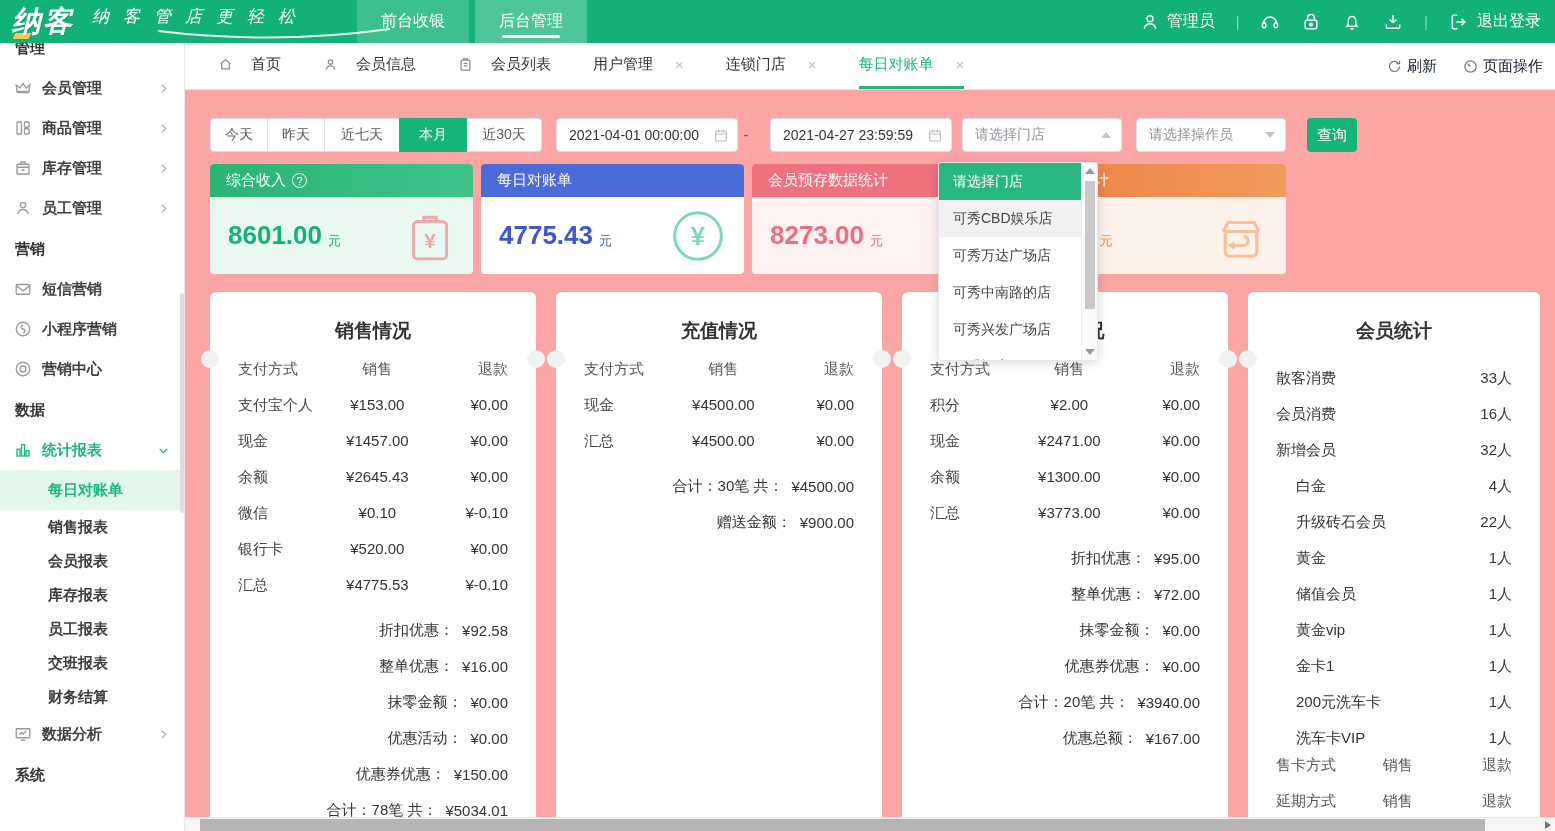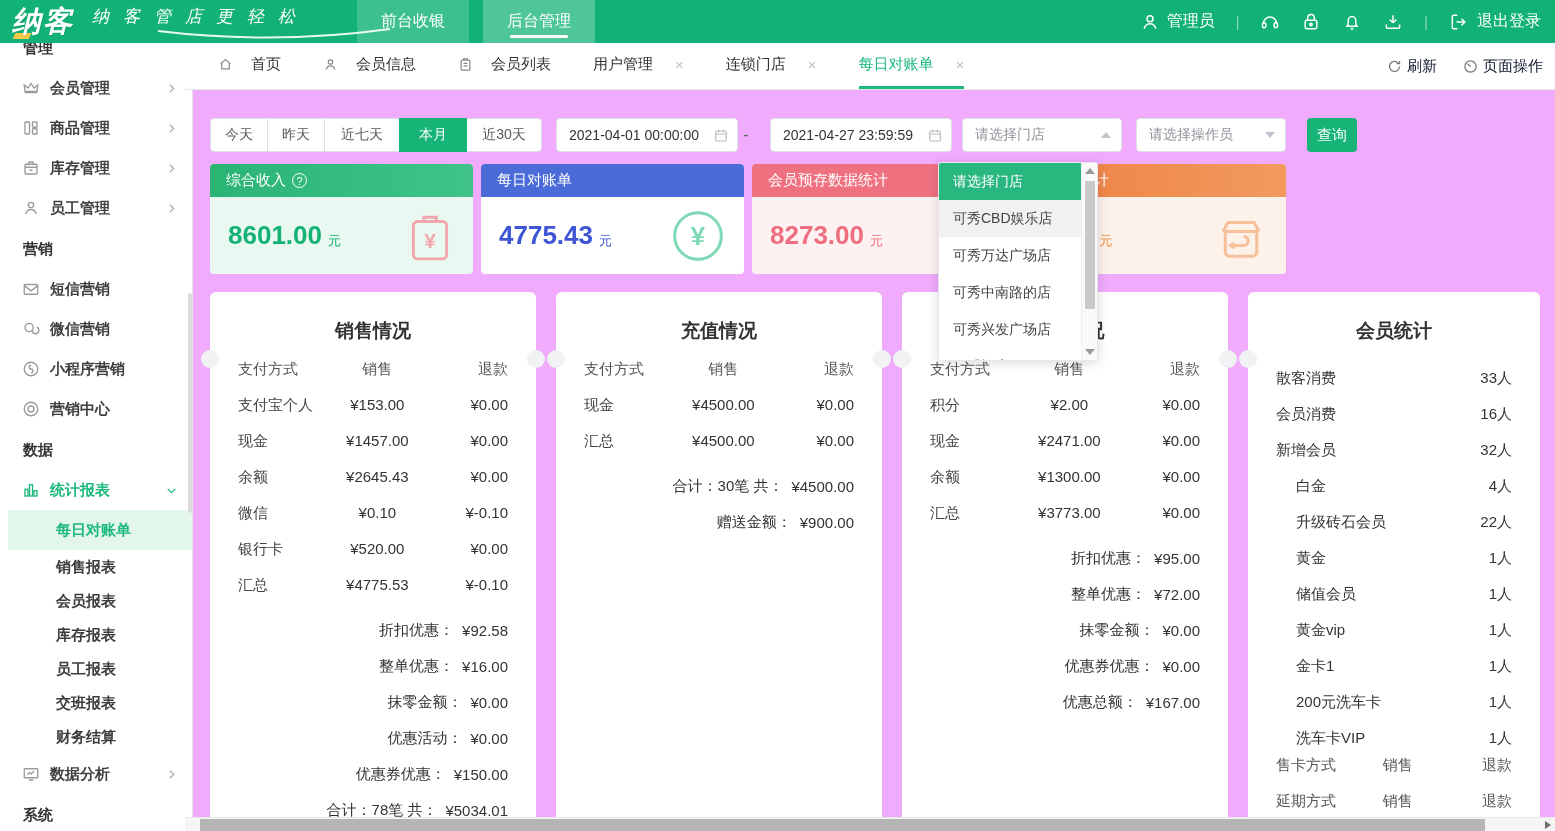--- a/index.html
+++ b/index.html
@@ -11,35 +11,35 @@
   
   .topbar { position:absolute; left:0; top:0; width:1555px; height:43px;
     background:#12b277; display:flex; align-items:center; color:#fff; z-index:30; }
   .logo { font-size:29px; font-weight:bold; font-style:italic; letter-spacing:2px;
     margin-left:12px; position:relative; text-shadow:1px 1px 0 rgba(0,0,0,.08); }
   .logo .accent { position:absolute; left:2px; bottom:3px; width:16px; height:6px;
     background:#f7c948; transform:skewX(-25deg); z-index:-1; }
   .slogan-wrap { position:relative; margin-left:18px; height:43px; }
   .slogan { font-size:17px; font-style:italic; letter-spacing:14px; line-height:34px; white-space:nowrap; }
   .slogan-arc { position:absolute; left:62px; top:27px; }
-  .top-tabs { display:flex; height:43px; margin-left:48px; gap:14px; }
+  .top-tabs { display:flex; height:43px; margin-left:48px; gap:6px; }
   .top-tab { position:relative; display:flex; align-items:center; padding:0 24px;
     background:rgba(255,255,255,.18); font-size:16px; cursor:pointer; }
   .top-tab.active { background:rgba(255,255,255,.26); }
   .top-tab.active::after { content:""; position:absolute; left:50%; bottom:5px;
     transform:translateX(-50%); width:58px; height:3px; background:#fff; border-radius:2px; }
   .top-right { margin-left:auto; display:flex; align-items:center; gap:21px; padding-right:14px; font-size:16px; }
   .top-right .sep { color:rgba(255,255,255,.5); font-size:14px; }
   .top-user { display:flex; align-items:center; gap:7px; cursor:pointer; }
   .top-ic { cursor:pointer; }
   .logout { display:flex; align-items:center; gap:8px; cursor:pointer; }
 
   
   .sidebar { position:absolute; left:0; top:43px; width:185px; bottom:0; background:#fff;
-    border-right:1px solid #e6e6e6; overflow:hidden; z-index:10;margin-left:8px; }
+    border-right:1px solid #e6e6e6; overflow:hidden; z-index:10; }
   .sidebar-inner { margin-top:-16px; }
   .side-section { padding:12px 15px 10px; font-size:15px; font-weight:bold; color:#333; }
   .side-item { height:40px; display:flex; align-items:center; padding:0 14px; gap:10px;
     font-size:15px; color:#404040; font-weight:bold; cursor:pointer; }
   .side-item .sic { color:#9b9b9b; }
   .side-item .chev { margin-left:auto; color:#b0b0b0; }
   .side-item.green, .side-item.green .sic, .side-item.green .chev { color:#1cb87c; }
   .sub-item { height:34px; line-height:34px; padding-left:48px; font-size:15px;
     color:#3c3c3c; font-weight:bold; cursor:pointer; }
   .sub-item.active { height:40px; line-height:40px; background:#e2f6ec; color:#1cb87c; }
@@ -54,21 +54,21 @@
   .tb-item .tic { color:#8a8a8a; }
   .tb-close { color:#c0c0c0; font-size:15px; margin-left:4px; cursor:pointer; }
   .tb-item.active { color:#1cb87c; border-bottom-color:#1cb87c; }
   .tb-actions { margin-left:auto; display:flex; align-items:center; gap:26px;
     padding-right:12px; font-size:15px; color:#0f172a; }
   .tb-action { display:flex; align-items:center; gap:5px; cursor:pointer; }
   .tb-action .tic { color:#777; }
 
   
   .content { position:absolute; left:185px; top:90px; right:0; bottom:0;
-    background:#f0abfc; padding:28px 15px 0 25px; overflow:hidden; }
+    background:#fca5a5; padding:28px 15px 0 25px; overflow:hidden; }
 
   
   .filter-row { display:flex; align-items:center; height:34px; }
   .qgroup { display:flex; }
   .qbtn { height:34px; border:1px solid #dcdfe6; background:#fff; color:#5a5a5a;
     font-size:14px; display:flex; align-items:center; justify-content:center;
     margin-left:-1px; cursor:pointer; position:relative; }
   .qbtn:first-child { margin-left:0; border-radius:4px 0 0 4px; }
   .qbtn:last-child { border-radius:0 4px 4px 0; }
   .qbtn.active { background:#16b476; border-color:#16b476; color:#fff; z-index:1; }
@@ -261,27 +261,20 @@
 
     <div class="side-item">
       <svg class="sic" width="18" height="18" viewBox="0 0 24 24" fill="none" stroke="currentColor" stroke-width="1.8">
         <rect x="3" y="6" width="18" height="13" rx="1.5"></rect>
           <path d="M3 7.5l9 7 9-7"></path>
       </svg>
       <span>短信营销</span>
     </div>
     <div class="side-item">
       <svg class="sic" width="18" height="18" viewBox="0 0 24 24" fill="none" stroke="currentColor" stroke-width="1.8">
-        <circle cx="9.5" cy="10" r="5.5"></circle>
-          <path d="M13.5 13.8a4.5 4.5 0 1 0 6-4.2"></path>
-      </svg>
-      <span>微信营销</span>
-    </div>
-    <div class="side-item">
-      <svg class="sic" width="18" height="18" viewBox="0 0 24 24" fill="none" stroke="currentColor" stroke-width="1.8">
         <circle cx="12" cy="12" r="9"></circle>
           <path d="M12 7c-3.2 0-3.2 5 0 5s3.2 5 0 5"></path>
       </svg>
       <span>小程序营销</span>
     </div>
     <div class="side-item">
       <svg class="sic" width="18" height="18" viewBox="0 0 24 24" fill="none" stroke="currentColor" stroke-width="1.8">
         <circle cx="12" cy="12" r="9"></circle>
           <circle cx="12" cy="12" r="4"></circle>
       </svg>
@@ -608,20 +601,24 @@
         </div>
         <div class="sumrow">
           <span>抹零金额：</span>
           <span>¥0.00</span>
         </div>
         <div class="sumrow">
           <span>优惠券优惠：</span>
           <span>¥0.00</span>
         </div>
         <div class="sumrow">
+          <span>合计：20笔 共：</span>
+          <span>¥3940.00</span>
+        </div>
+        <div class="sumrow">
           <span>优惠总额：</span>
           <span>¥167.00</span>
         </div>
       </div>
     </div>
 
     <div class="panel">
       <span class="notch l"></span>
       <div class="panel-title">会员统计</div>
       <div class="ptable">

